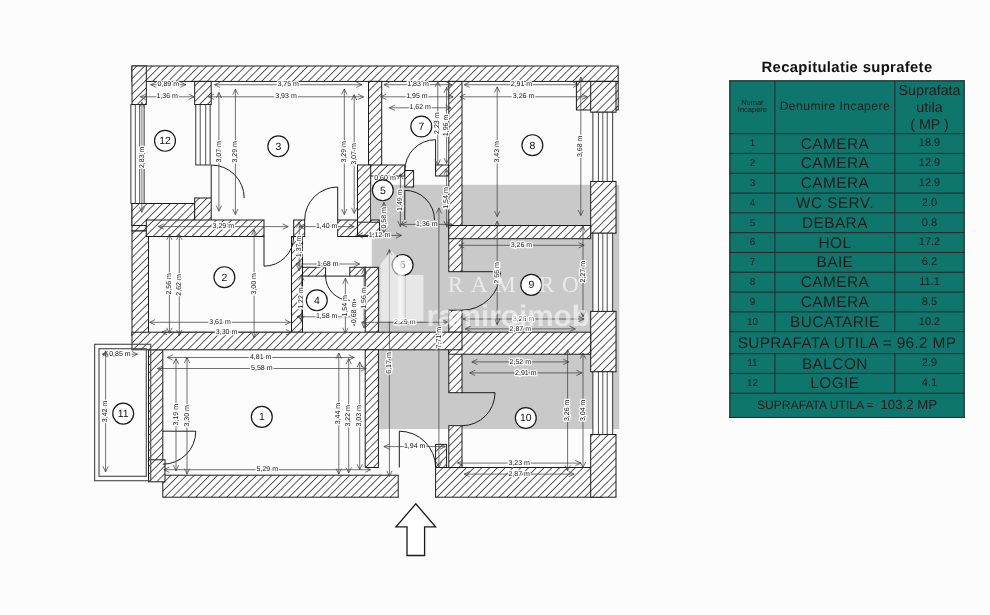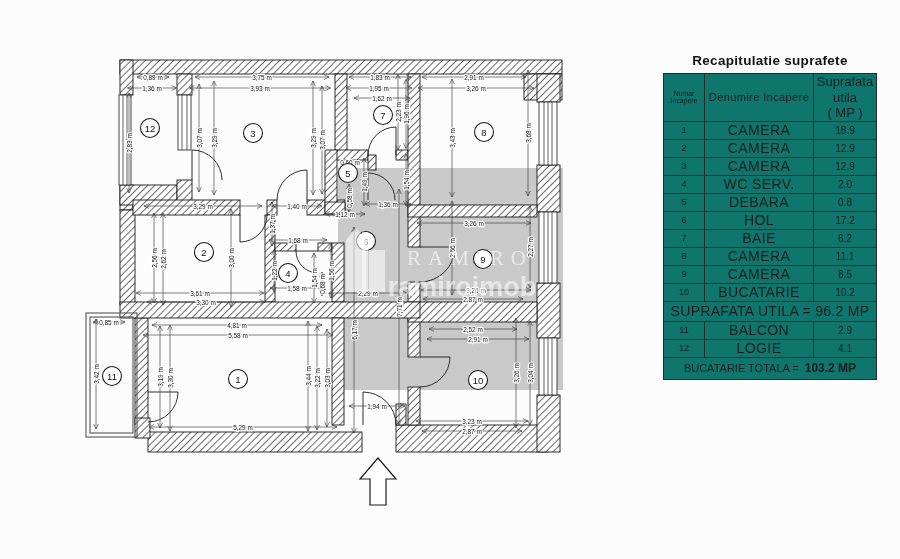--- a/index.html
+++ b/index.html
@@ -46,21 +46,21 @@
   }
   .col-nr{width:36px;text-align:center;font-size:9px;}
   .col-name{width:104px;text-align:center;font-size:14px;letter-spacing:0.4px;}
   .col-mp{width:58px;text-align:center;font-size:10px;}
   tr.data-row td{height:17px;}
   th.h-nr{font-size:6.8px;font-weight:normal;line-height:1.15;}
   th.h-name{font-size:11px;font-weight:normal;height:22px;}
   th.h-mp{font-size:13px;font-weight:normal;line-height:1.2;}
   tr.sum-row td{height:19px;text-align:center;font-size:14px;letter-spacing:0.3px;}
   tr.total-row td{height:21px;text-align:center;font-size:11px;}
-  tr.total-row .tv{font-weight:bold;font-size:12px;margin-left:6px;}
+  tr.total-row .tv{font-weight:normal;font-size:12px;margin-left:6px;}
 </style>
 </head>
 <body>
 
 <div id="plan-wrap">
 <svg width="660" height="559" viewBox="0 0 660 559">
   <defs>
     <pattern id="hatch" patternUnits="userSpaceOnUse" width="5" height="5" patternTransform="rotate(45)">
       <rect width="5" height="5" fill="#ffffff"></rect>
       <line x1="0" y1="0" x2="0" y2="5" stroke="#1a1a1a" stroke-width="1.3"></line>
@@ -621,17 +621,17 @@
           <td class="col-nr">11</td>
           <td class="col-name">BALCON</td>
           <td class="col-mp">2.9</td>
         </tr>
         <tr class="data-row">
           <td class="col-nr">12</td>
           <td class="col-name">LOGIE</td>
           <td class="col-mp">4.1</td>
         </tr>
         <tr class="total-row">
-          <td colspan="3"><span>BUCATARIE  TOTALA =</span><span class="tv">103.2 MP</span></td>
+          <td colspan="3"><span>SUPRAFATA  UTILA =</span><span class="tv">103.2 MP</span></td>
         </tr>
       </tbody>
   </table>
 </div>
 
 </body></html>

